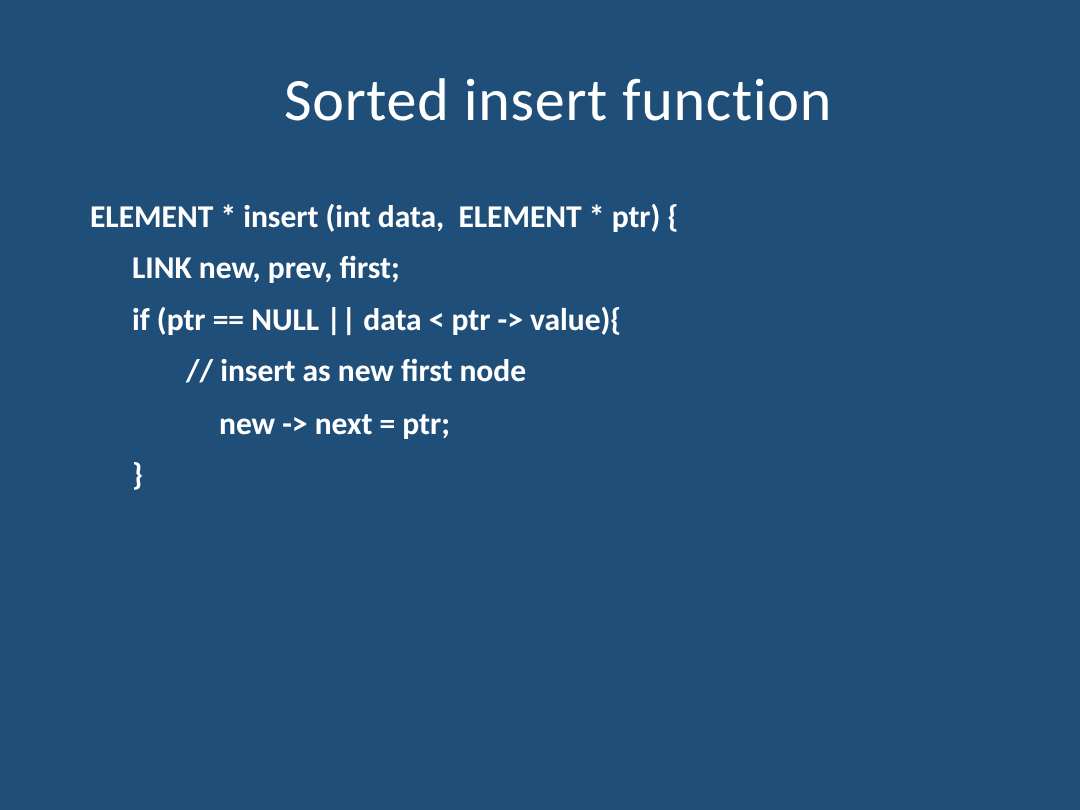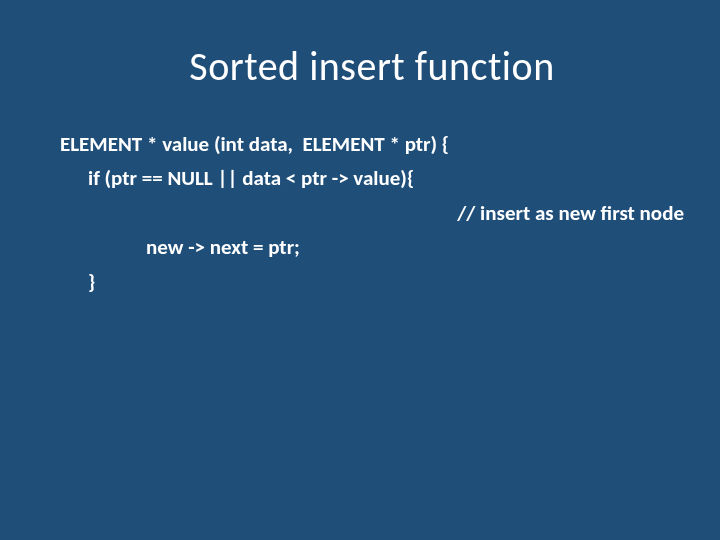--- a/index.html
+++ b/index.html
@@ -23,28 +23,29 @@
     letter-spacing: 0.5px;
   }
   .code-block {
     font-size: 21px;
     font-weight: 700;
     line-height: 1.45;
     color: #ffffff;
   }
   .line { white-space: pre; }
   .ind1 { padding-left: 28px; }
-  .ind2 { padding-left: 64px; text-align: right; }
+  .ind2 { padding-left: 64px; }
   .ind3 { padding-left: 86px; }
 </style>
 </head>
 <body>
 
 <div class="slide">
   <h1 class="title">Sorted insert  function</h1>
   <div class="code-block">
-    <div class="line">ELEMENT * value (int data,  ELEMENT * ptr) {</div>
+    <div class="line">ELEMENT * insert (int data,  ELEMENT * ptr) {</div>
+    <div class="line ind1">LINK new, prev, first;</div>
     <div class="line ind1">if (ptr == NULL || data &lt; ptr -&gt; value){</div>
     <div class="line ind2">// insert as new first node</div>
     <div class="line ind3">new -&gt; next = ptr;</div>
     <div class="line ind1">}</div>
   </div>
 </div>
 
 </body></html>

